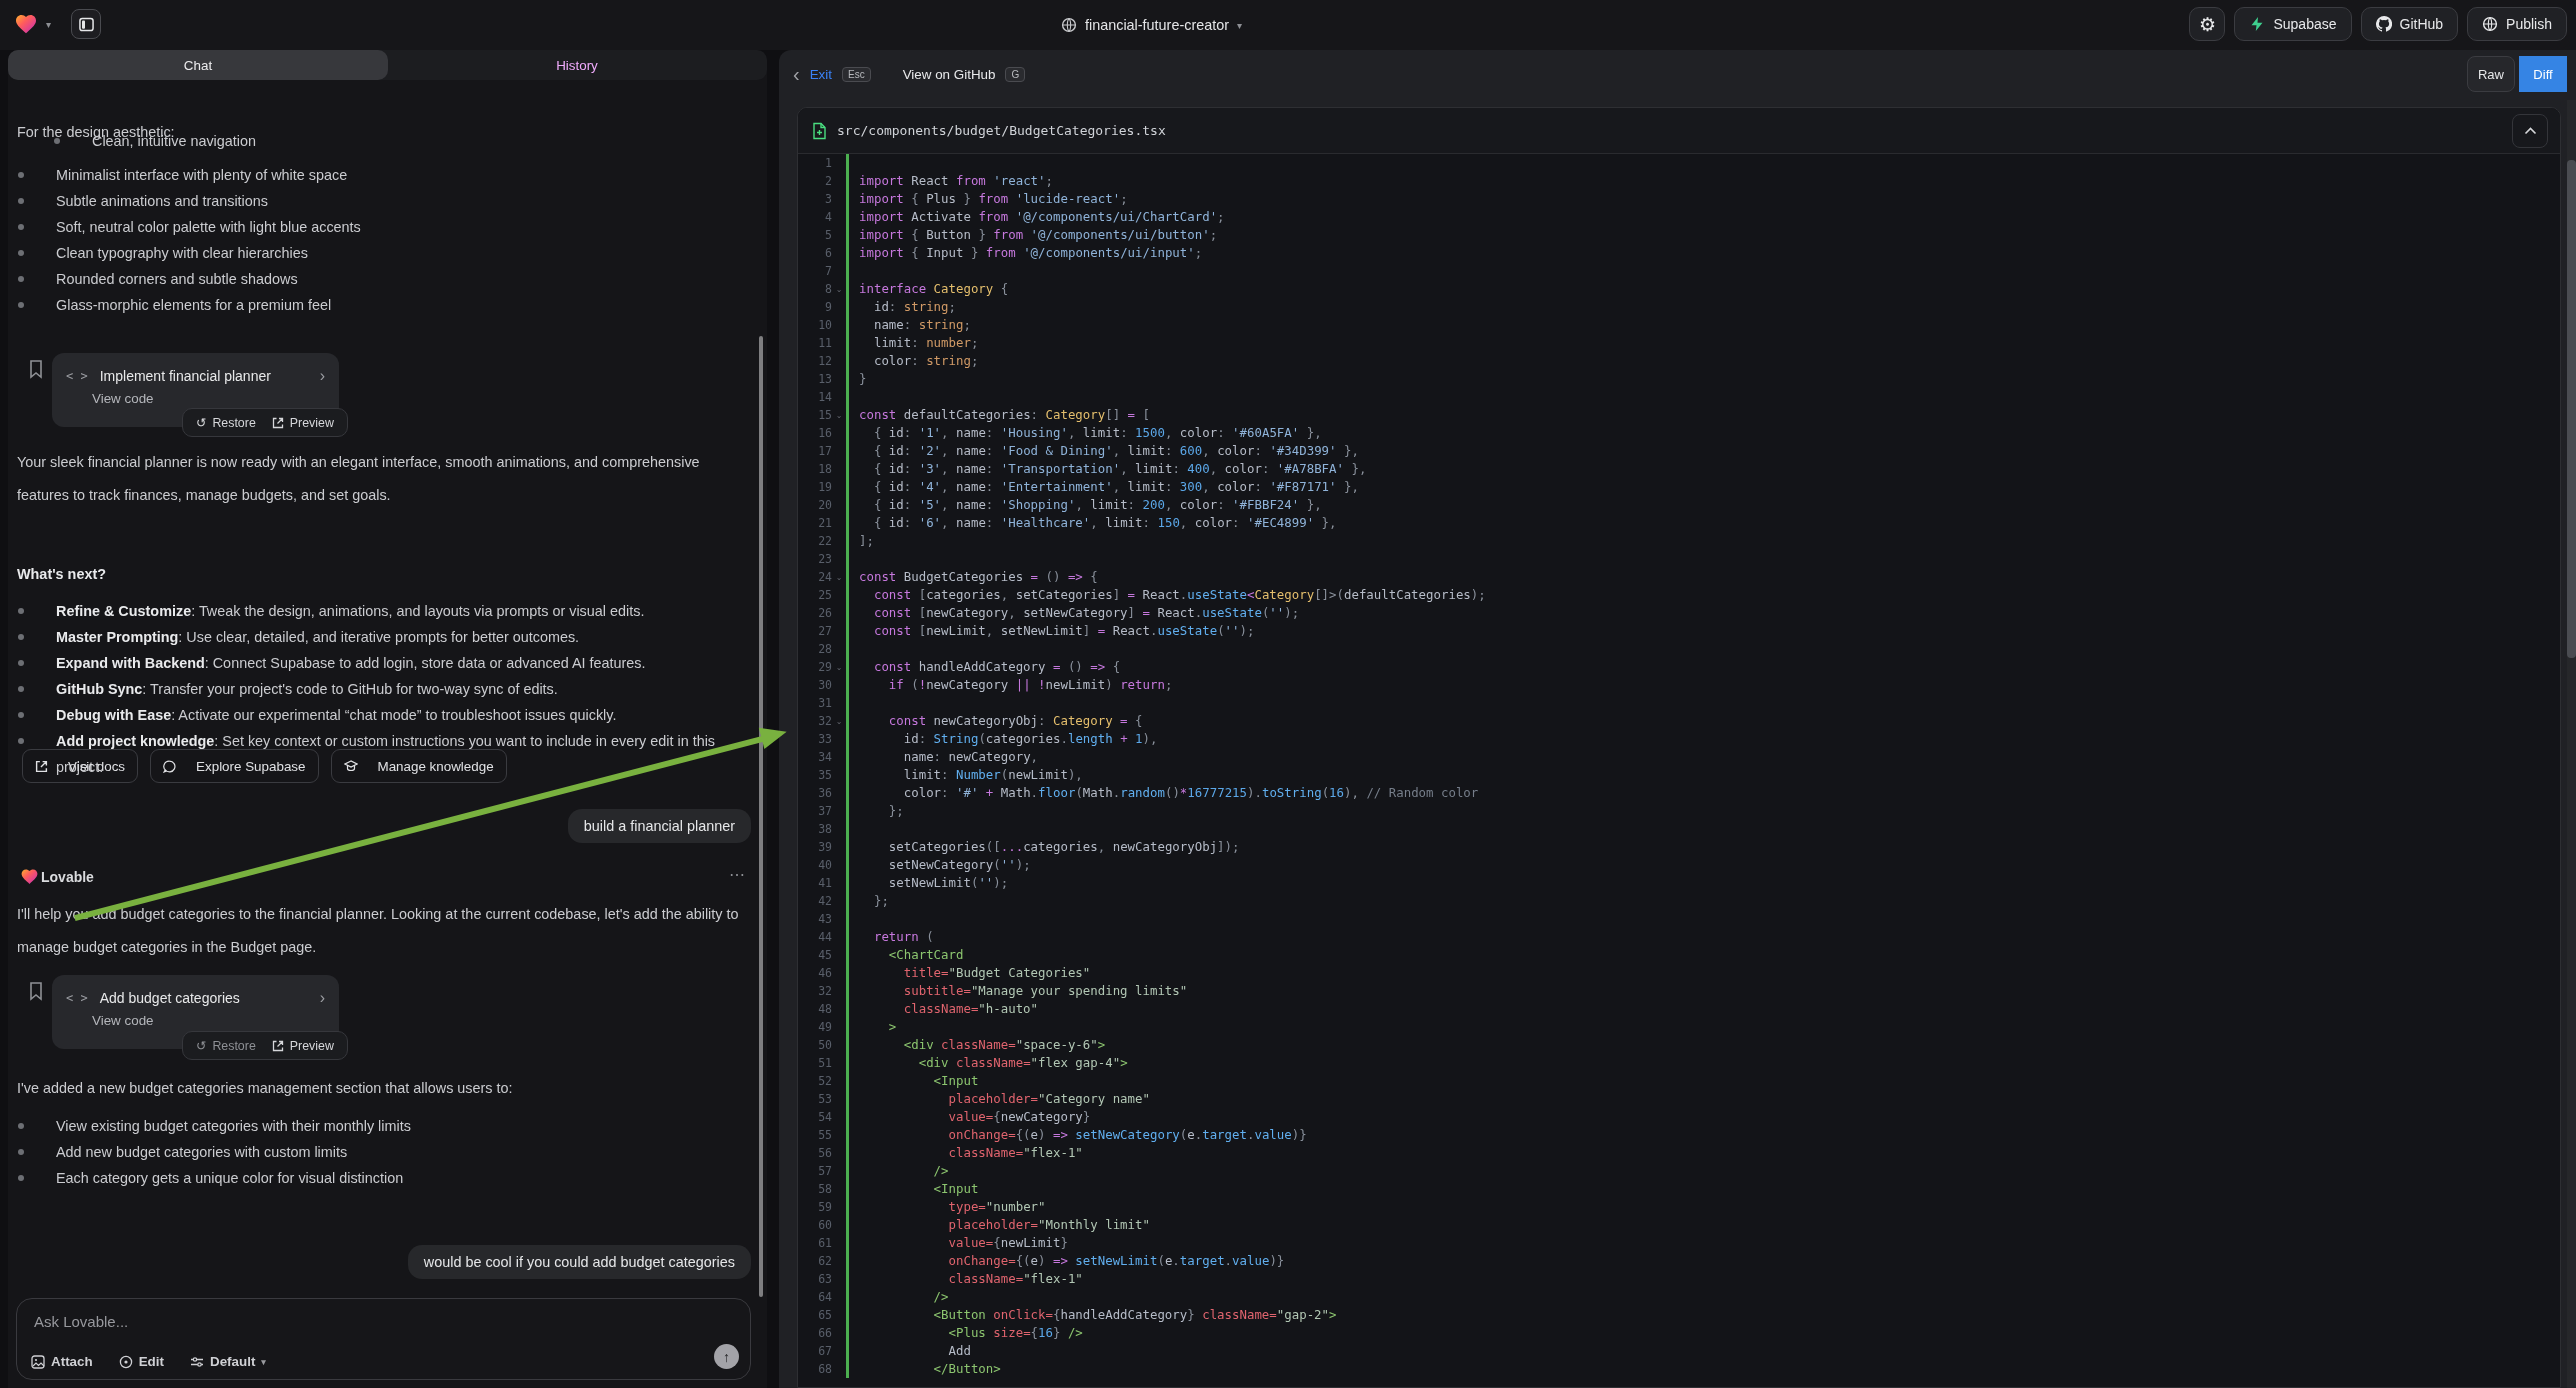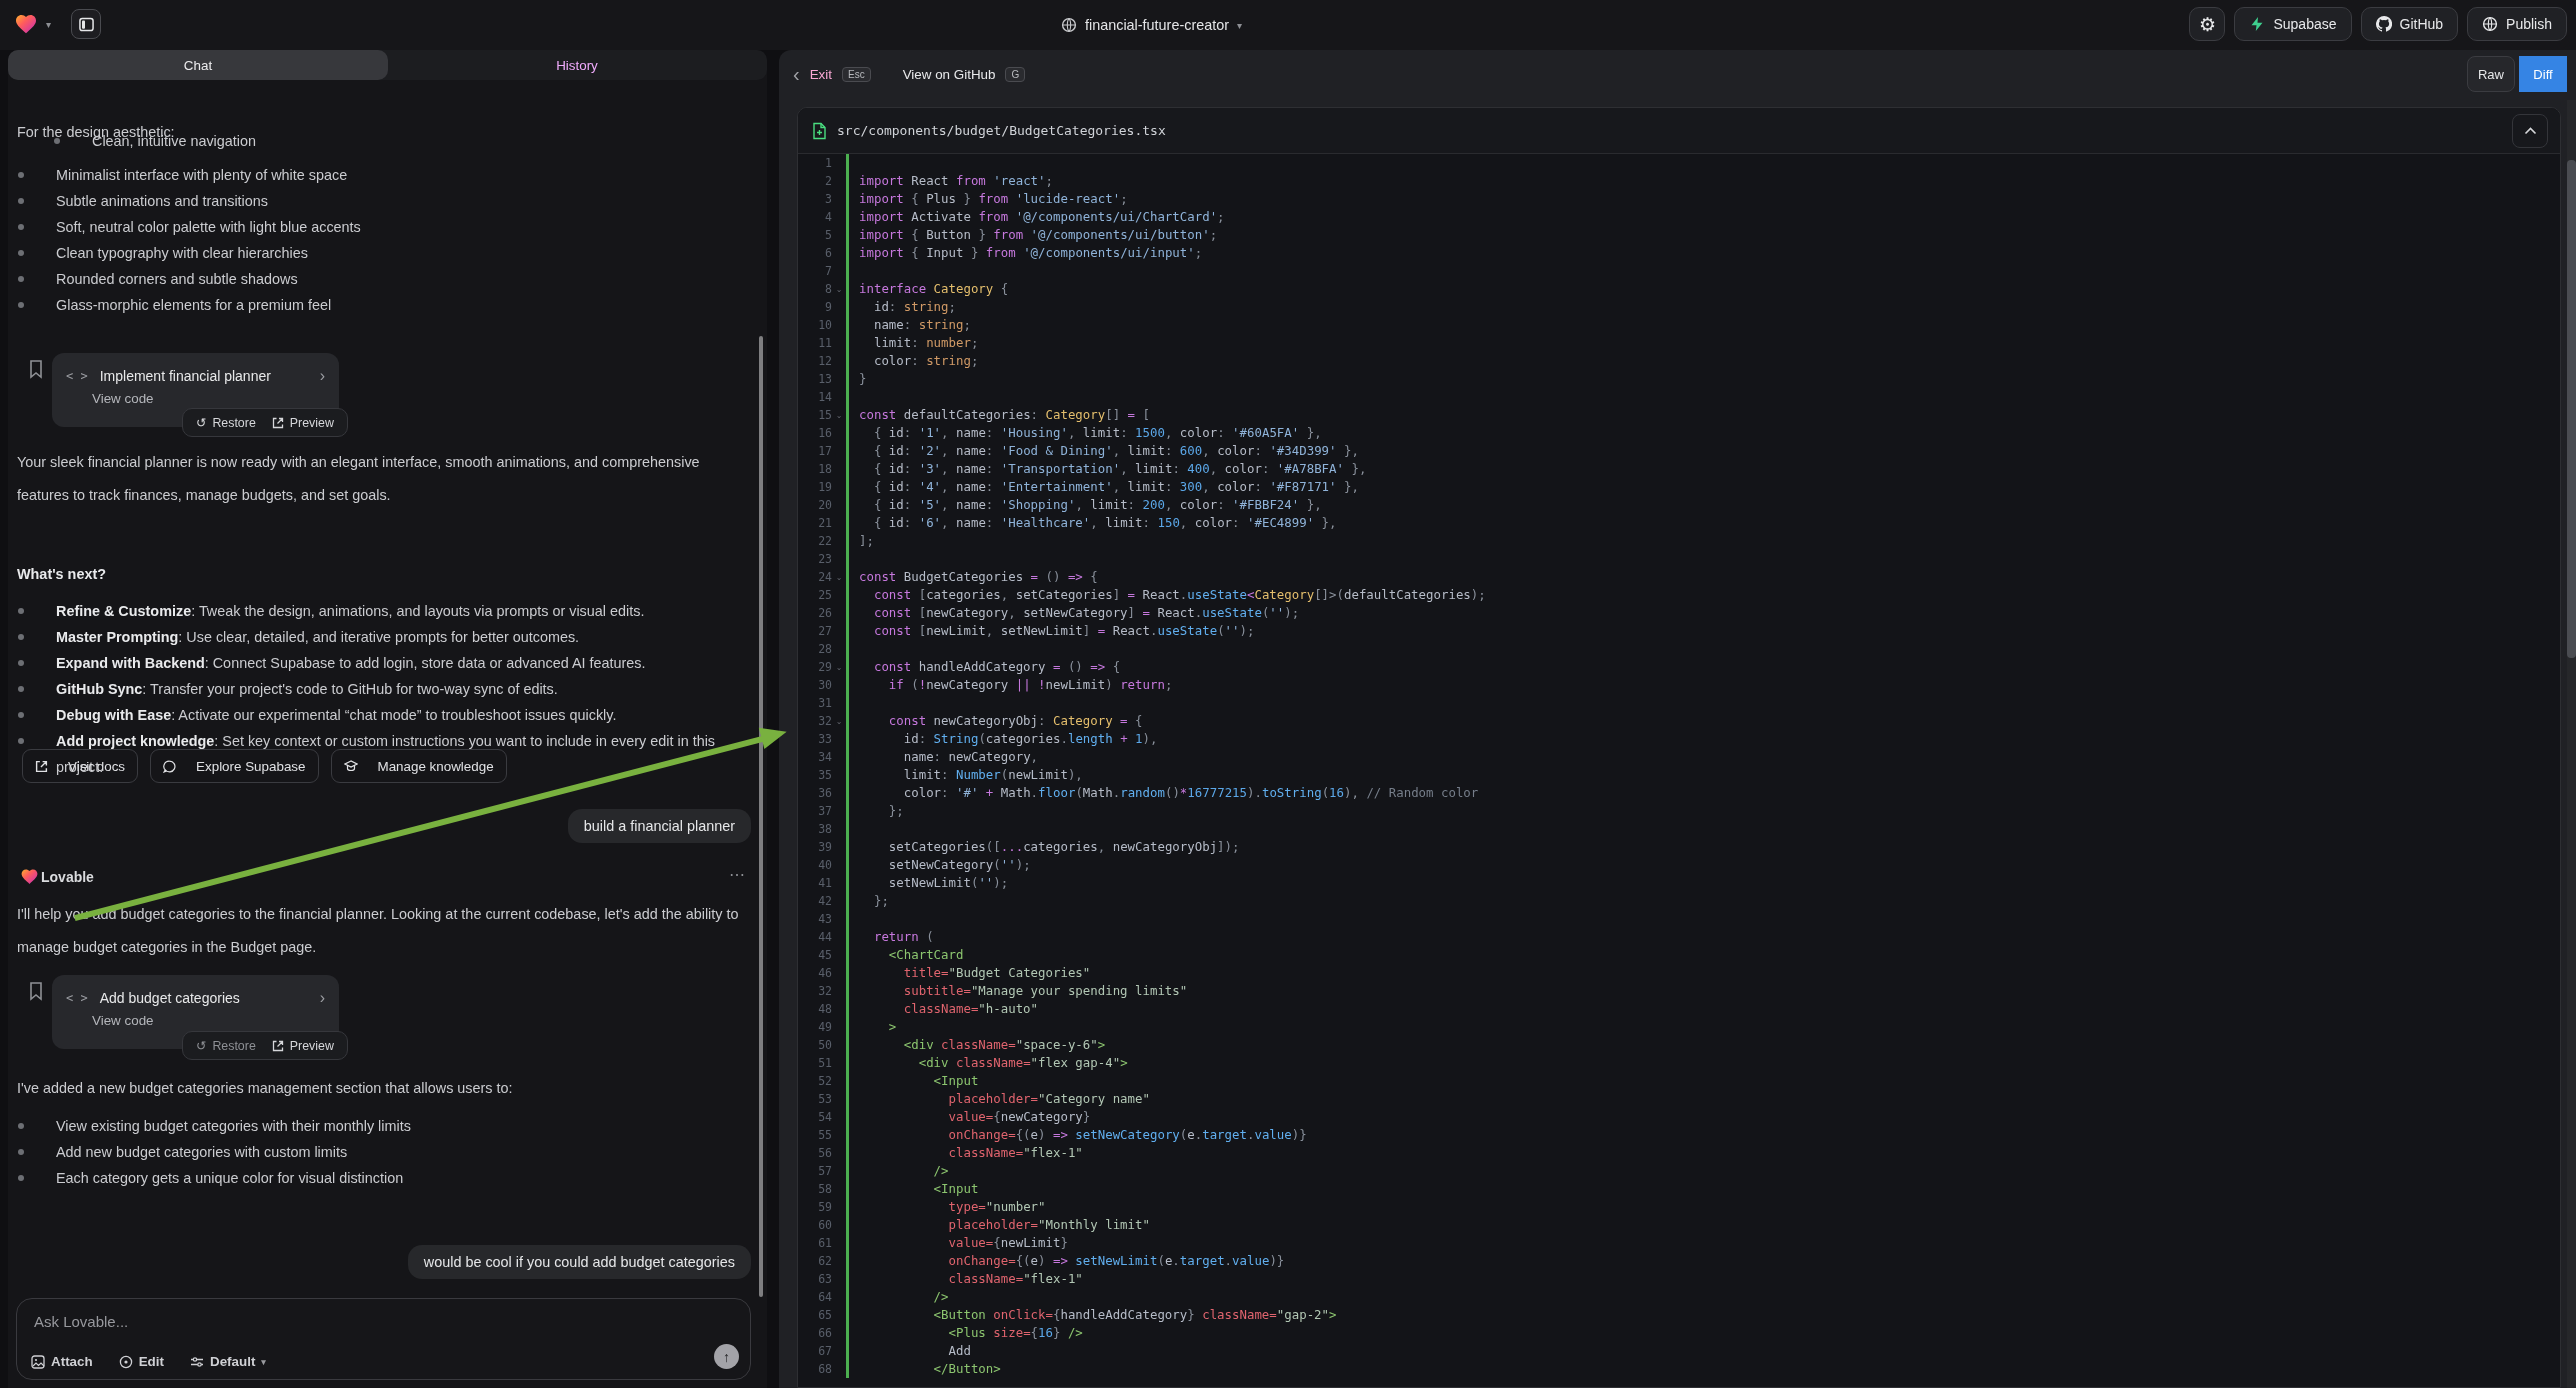--- a/index.html
+++ b/index.html
@@ -70,21 +70,21 @@
     background:#a3a3a8; color:#1d1d1f; display:flex; align-items:center; justify-content:center;
     font-size:14px; font-weight:bold; cursor:pointer; }
   #chat-scrollbar { position:absolute; right:4px; top:286px; height:961px; width:4px;
     border-radius:2px; background:rgba(255,255,255,.45); }
 
   
   #editor-panel { position:absolute; left:779px; top:50px; width:1797px; bottom:0;
     background:#202125; border-radius:12px 0 0 0; }
   .ed-header { position:absolute; left:14px; top:0; height:48px; display:flex; align-items:center; gap:10px; }
   .ed-back { color:#a0a2a7; font-size:20px; line-height:1; }
-  .ed-exit { color:#f9a8d4; font-size:13.4px; }
+  .ed-exit { color:#3b82f6; font-size:13.4px; }
   .kbd { border:1px solid #4a4b50; background:#2a2b2f; color:#b8babe; font-size:10px;
     border-radius:4px; padding:1px 5px; }
   .ed-gh { color:#e8e9eb; font-size:13.4px; margin-left:22px; }
   .rawdiff { position:absolute; right:9px; top:6px; display:flex; gap:4px; }
   .btn-raw { width:48px; height:36px; border:1px solid #3b3c41; background:#26272b; border-radius:8px;
     color:#e6e7e9; font-size:13px; display:flex; align-items:center; justify-content:center; cursor:pointer; }
   .btn-diff { width:48px; height:36px; background:#3584e4; border-radius:0; color:#fff; font-size:13px;
     display:flex; align-items:center; justify-content:center; cursor:pointer; }
 
   #file-card { position:absolute; left:18px; top:57px; width:1764px; bottom:0;

